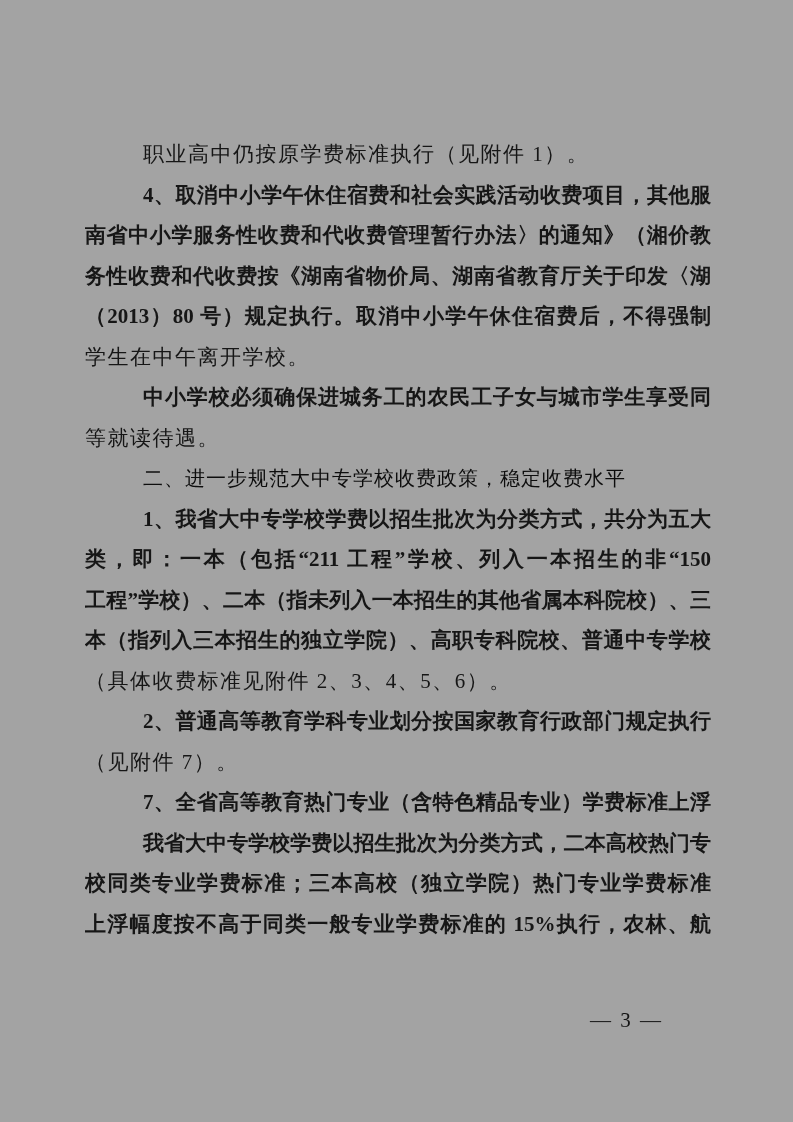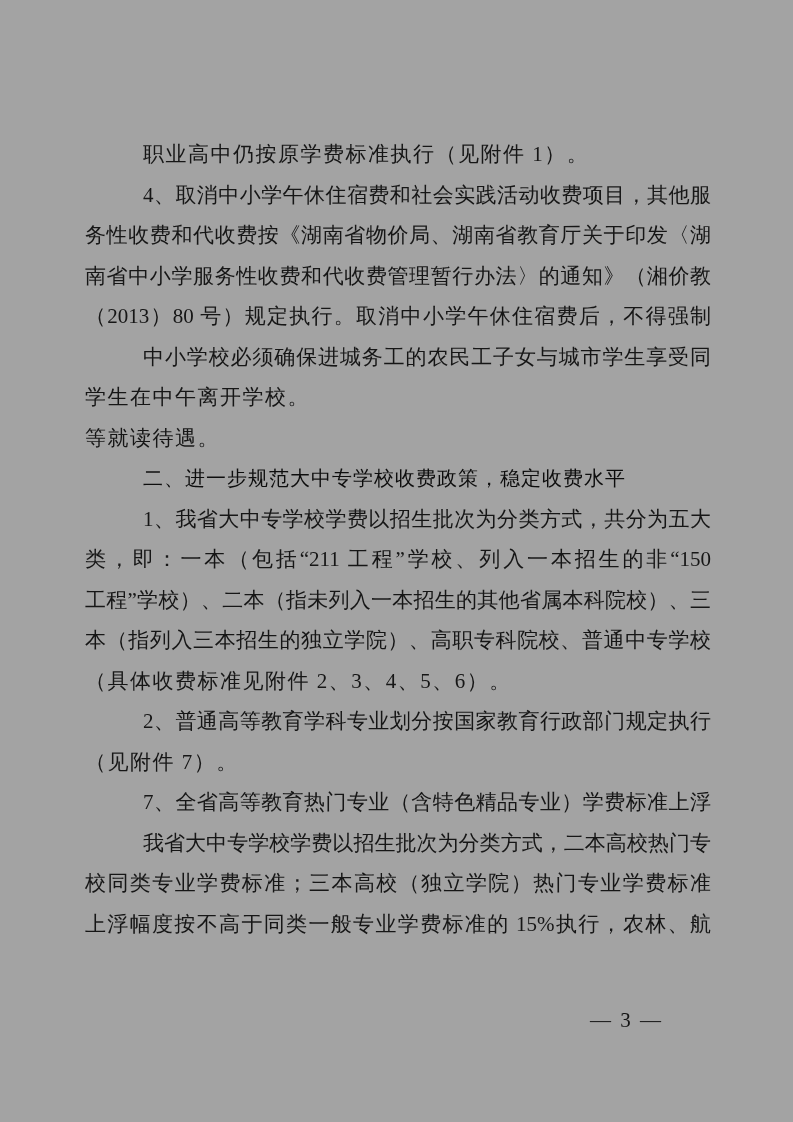--- a/index.html
+++ b/index.html
@@ -25,20 +25,21 @@
   .line {
     font-size: 21px;
     height: 40.5px;
     line-height: 40.5px;
     overflow: hidden;
   }
   
   .fill {
     text-align: justify;
     text-align-last: justify;
+    font-weight: bold;
   }
   
   .line:not(.fill):not(.heading) {
     letter-spacing: 1.5px;
   }
   
   .indent {
     text-indent: 58px;
   }
   .heading {
@@ -59,26 +60,26 @@
 </style>
 </head>
 <body>
 
 <div class="page">
   <div class="content">
 
     <div class="line indent">职业高中仍按原学费标准执行（见附件 1）。</div>
 
     <div class="line indent fill">4、取消中小学午休住宿费和社会实践活动收费项目，其他服</div>
+    <div class="line fill">南省中小学服务性收费和代收费管理暂行办法〉的通知》（湘价教</div>
     <div class="line fill">务性收费和代收费按《湖南省物价局、湖南省教育厅关于印发〈湖</div>
-    <div class="line fill">南省中小学服务性收费和代收费管理暂行办法〉的通知》（湘价教</div>
     <div class="line fill">（2013）80 号）规定执行。取消中小学午休住宿费后，不得强制</div>
+    <div class="line">学生在中午离开学校。</div>
+
     <div class="line indent fill">中小学校必须确保进城务工的农民工子女与城市学生享受同</div>
-
-    <div class="line">学生在中午离开学校。</div>
     <div class="line">等就读待遇。</div>
 
     <div class="line indent heading">二、进一步规范大中专学校收费政策，稳定收费水平</div>
 
     <div class="line indent fill">1、我省大中专学校学费以招生批次为分类方式，共分为五大</div>
     <div class="line fill">类，即：一本（包括“211 工程”学校、列入一本招生的非“150</div>
     <div class="line fill">工程”学校）、二本（指未列入一本招生的其他省属本科院校）、三</div>
     <div class="line fill">本（指列入三本招生的独立学院）、高职专科院校、普通中专学校</div>
     <div class="line">（具体收费标准见附件 2、3、4、5、6）。</div>
 

